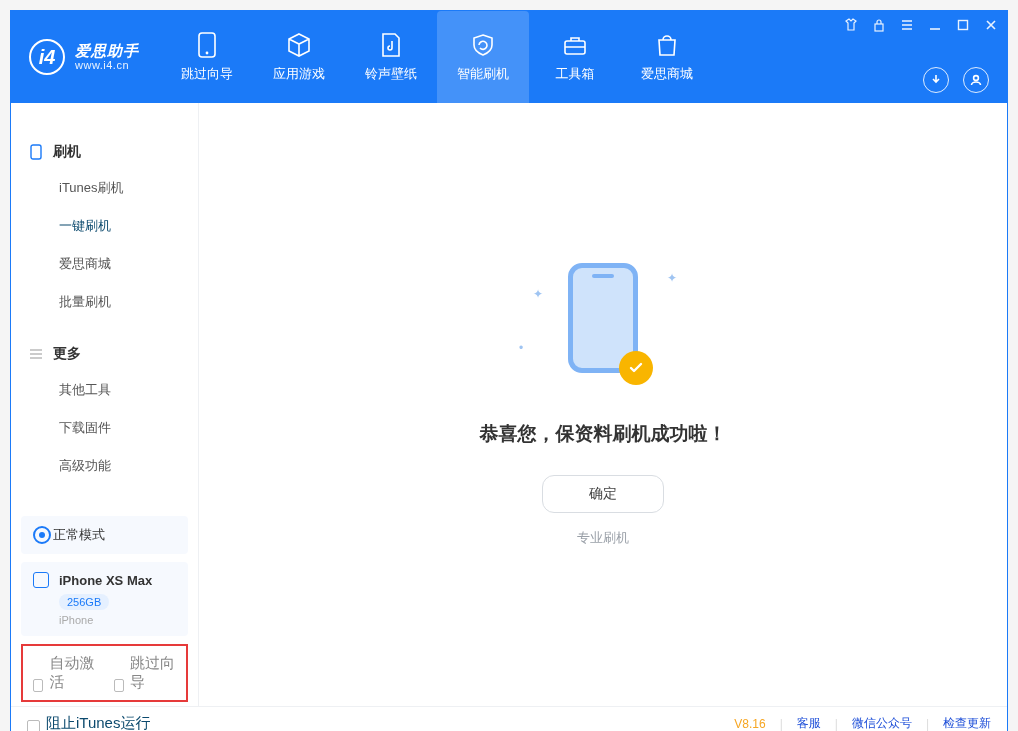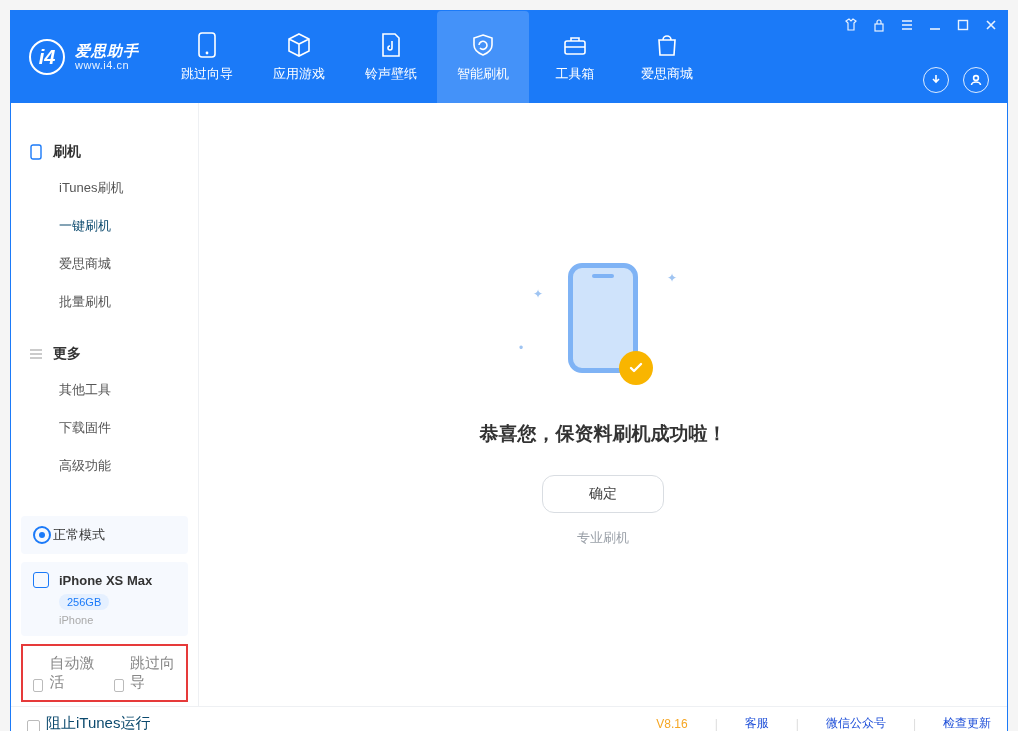--- a/index.html
+++ b/index.html
@@ -51,21 +51,21 @@
 .ill .check { position:absolute; right:30px; bottom:8px; width:34px; height:34px; background:#f9b500; border-radius:50%; display:flex; align-items:center; justify-content:center; }
 .ill .star { position:absolute; font-size:12px; color:#9fc4f2; }
 .ill .s1 { left:10px; top:24px; } .ill .s2 { right:6px; top:8px; } .ill .s3 { left:-4px; bottom:38px; }
 .msg { font-size:19px; color:#333; font-weight:600; margin-bottom:28px; }
 .btn-ok { border:1px solid #d9dde2; background:#fff; padding:9px 46px; font-size:14px; color:#444; border-radius:12px; cursor:pointer; margin-bottom:16px; }
 .link-log { font-size:13px; color:#9aa0a8; cursor:pointer; }
 
 
 .footer { height:34px; border-top:1px solid #eef0f3; display:flex; align-items:center; padding:0 16px; font-size:12px; color:#888; }
 .footer .chk { color:#0c4a6e; }
-.footer .right { margin-left:auto; display:flex; align-items:center; gap:27px; }
+.footer .right { margin-left:auto; display:flex; align-items:center; gap:14px; }
 .footer .ver { color:#f6a623; }
 .footer .sep { color:#ddd; }
 .footer .flink { color:#1d4ed8; cursor:pointer; }
 </style>
 </head>
 <body>
 
 <div class="window">
 
   <div class="header">

